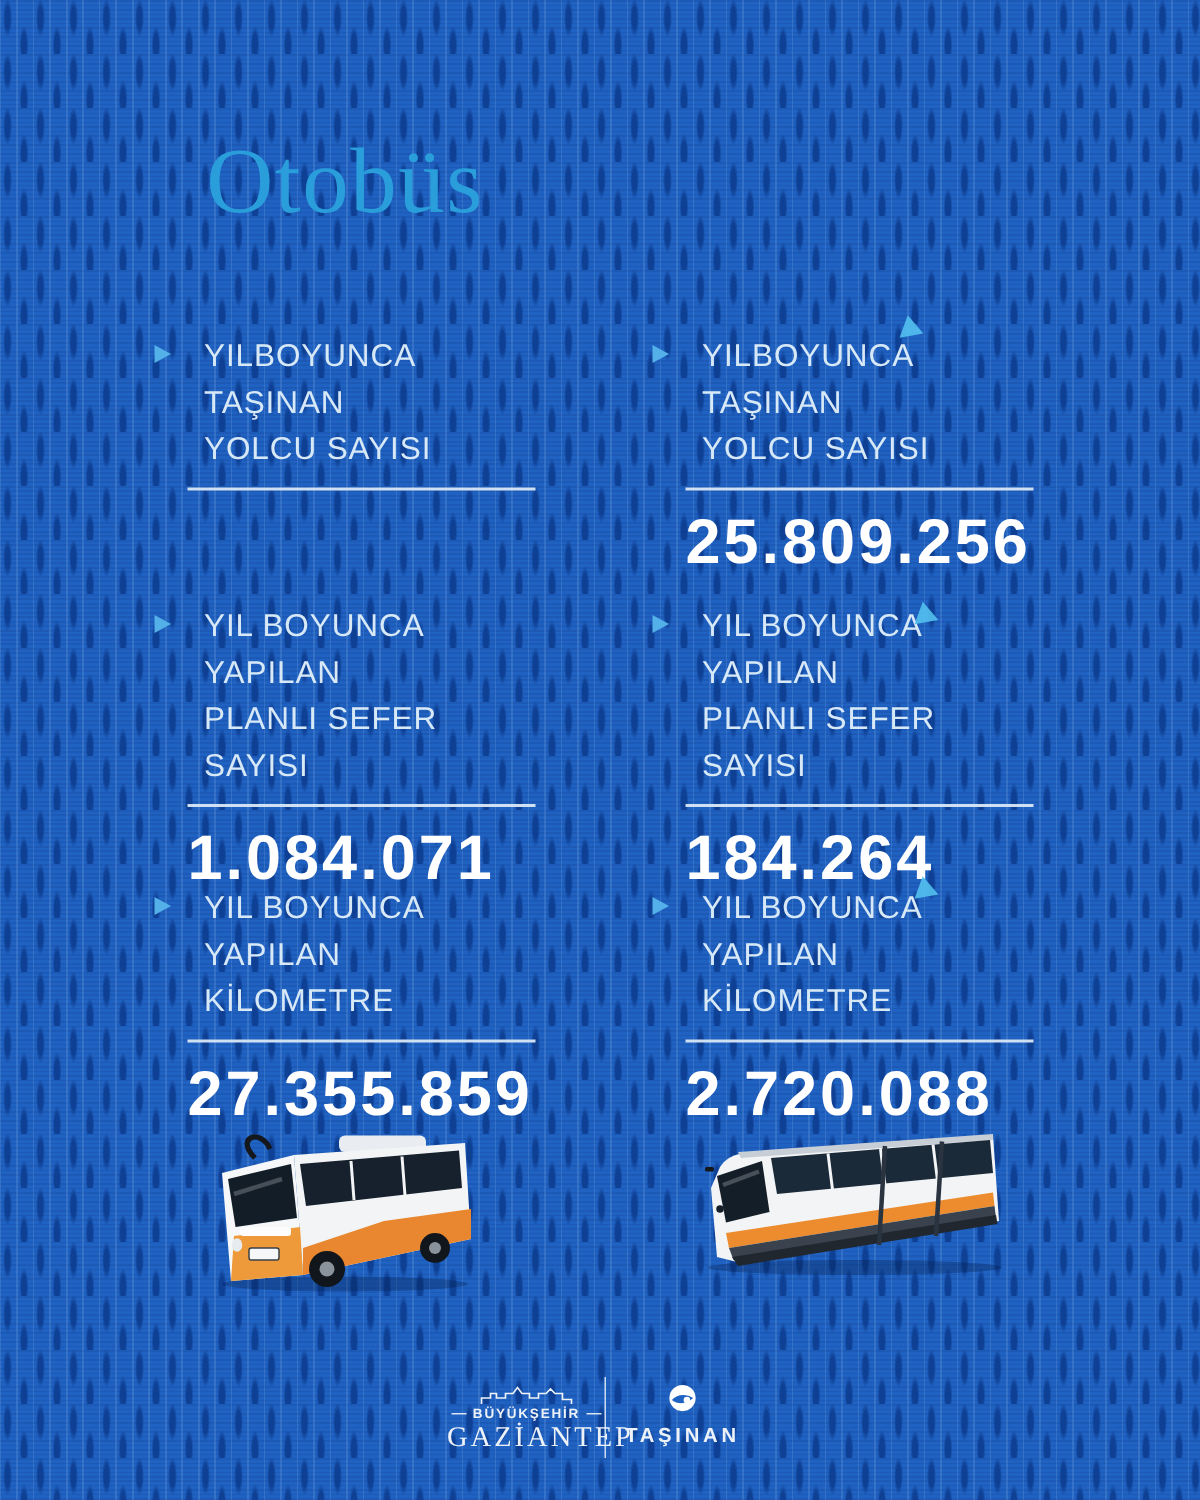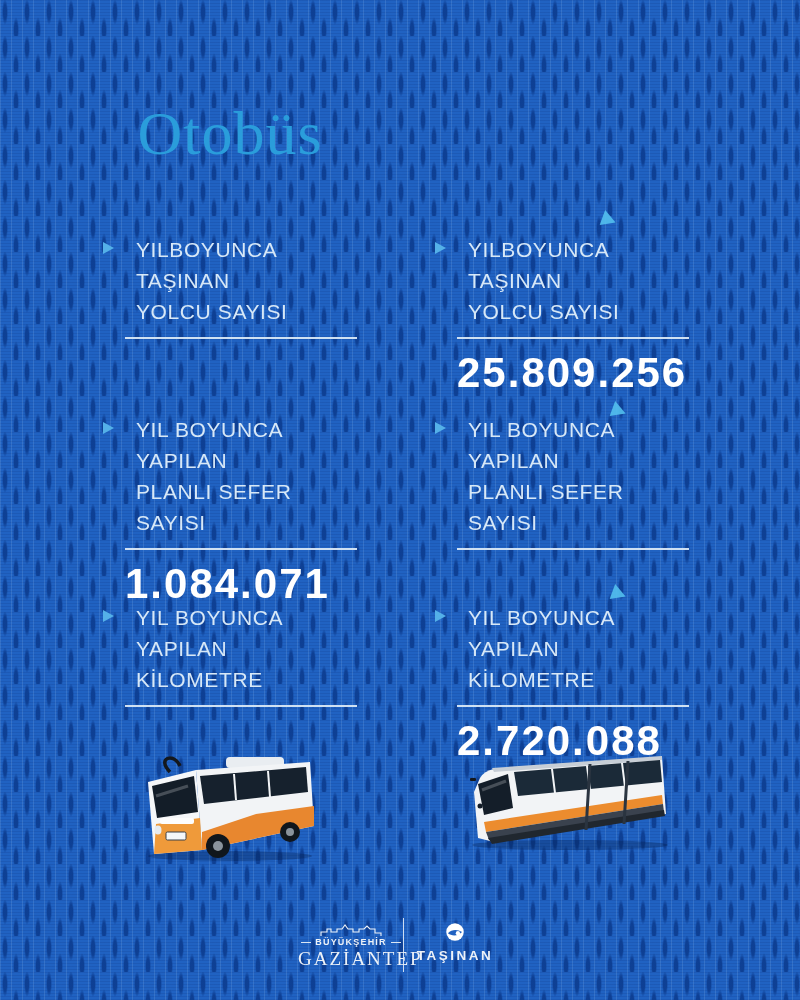--- a/index.html
+++ b/index.html
@@ -19,21 +19,21 @@
   .canvas{
     position:relative;width:800px;height:1000px;overflow:hidden;
     background-color:var(--bg);
     background-image:
       radial-gradient(3px 13px at 5px 12px, rgba(13,62,146,.95) 55%, rgba(13,62,146,0) 100%),
       radial-gradient(3px 13px at 16px 30px, rgba(13,62,146,.95) 55%, rgba(13,62,146,0) 100%),
       repeating-linear-gradient(90deg, rgba(140,185,235,.20) 0 1px, rgba(140,185,235,0) 1px 11px),
       repeating-linear-gradient(0deg, rgba(10,40,110,.14) 0 1px, rgba(255,255,255,0) 1px 3px);
     background-size:22px 36px,22px 36px,auto,auto;
   }
-  .col{position:absolute;top:16px;width:270px;height:960px;}
+  .col{position:absolute;top:4px;width:270px;height:960px;}
   .col-left{left:95px;}
   .col-right{left:427px;}
   .col-title{
     position:absolute;top:84px;left:0;width:100%;text-align:center;
     font-family:"Liberation Serif",serif;font-weight:400;
     font-size:62px;line-height:66px;color:var(--title);letter-spacing:1px;
   }
   .stat{position:absolute;left:8px;width:256px;}
   .stat.s1{top:218px;}
   .stat.s2{top:398px;}
@@ -112,20 +112,21 @@
 
     <div class="stat s3">
       <div class="label-row">
         <span class="tri"></span>
         <div class="stat-label">
           <span>YIL BOYUNCA YAPILAN</span><br>
           <span>KİLOMETRE</span>
         </div>
       </div>
       <div class="rule"></div>
+      <div class="stat-value">27.355.859</div>
     </div>
   </section>
 
   <section class="col col-right">
 
     <div class="stat s1">
       <div class="label-row">
         <span class="tri"></span>
         <div class="stat-label">
           <span>YILBOYUNCA TAŞINAN</span><br>
@@ -138,20 +139,21 @@
 
     <div class="stat s2">
       <div class="label-row">
         <span class="tri"></span>
         <div class="stat-label">
           <span>YIL BOYUNCA YAPILAN</span><br>
           <span>PLANLI SEFER SAYISI</span>
         </div>
       </div>
       <div class="rule"></div>
+      <div class="stat-value">184.264</div>
     </div>
 
     <div class="stat s3">
       <div class="label-row">
         <span class="tri"></span>
         <div class="stat-label">
           <span>YIL BOYUNCA YAPILAN</span><br>
           <span>KİLOMETRE</span>
         </div>
       </div>

